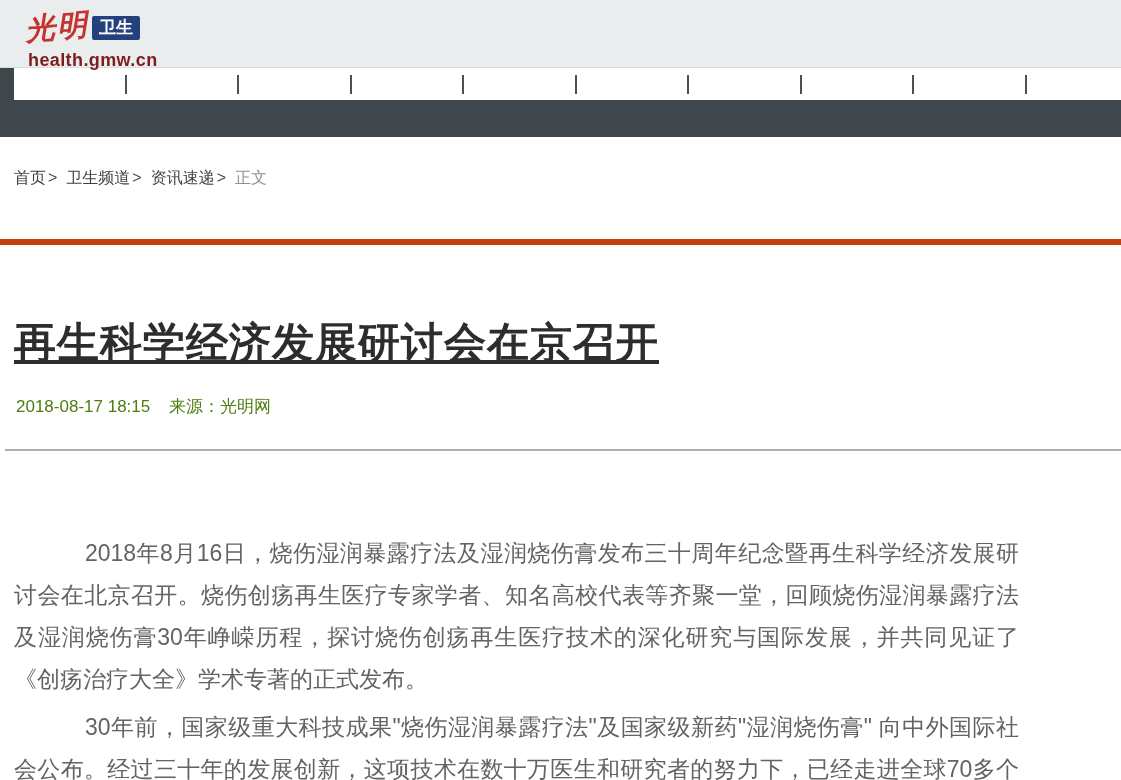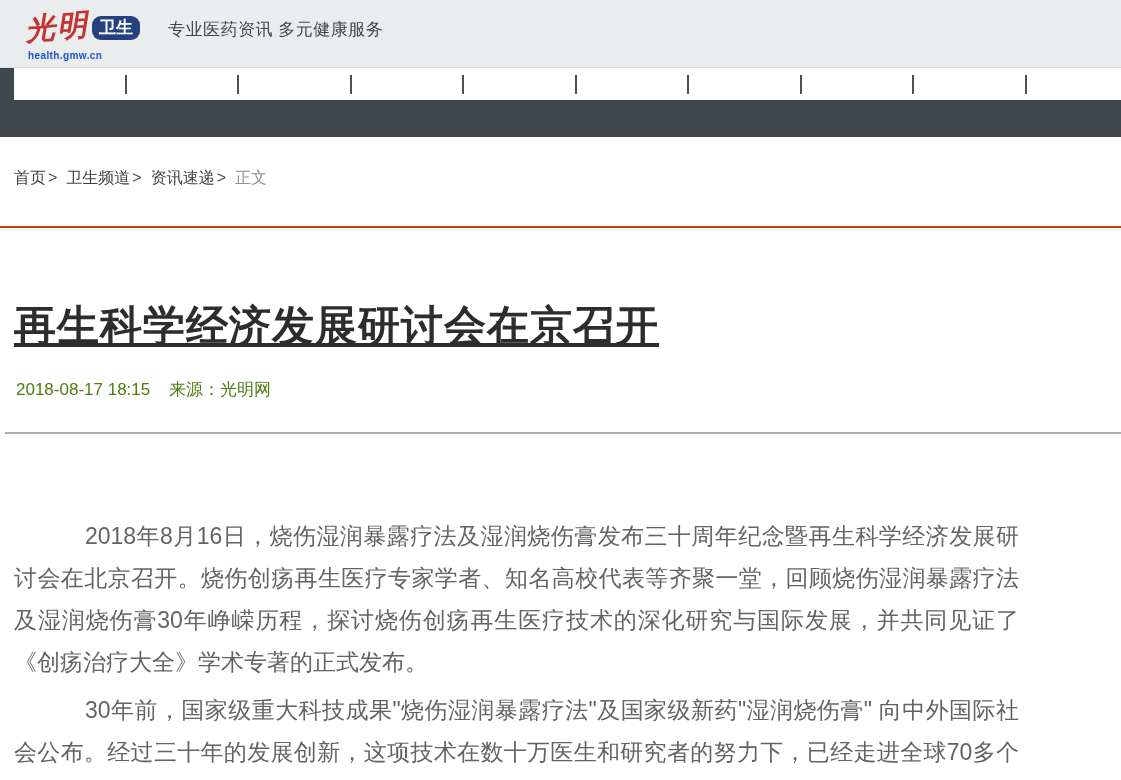--- a/index.html
+++ b/index.html
@@ -31,25 +31,25 @@
   }
   .logo-badge {
     display: inline-block;
     background: #24417d;
     color: #ffffff;
     font-size: 17px;
     font-weight: bold;
     line-height: 1;
     padding: 3px 7px 4px 7px;
     margin-left: 3px;
-    border-radius: 9px;
+    border-radius: 2px;
   }
   .logo-domain {
-    color: #1d4ed8;
-    font-size: 10px;
+    color: #7f1d1d;
+    font-size: 18px;
     font-weight: bold;
     letter-spacing: 0.4px;
     margin: 2px 0 0 3px;
   }
   .tagline {
     font-size: 17px;
     color: #42464c;
     margin: 11px 0 0 28px;
     letter-spacing: 0.5px;
   }
@@ -75,24 +75,24 @@
   }
   .nav-sep {
     flex: none;
     width: 2px;
     height: 19px;
     background: #4b5156;
   }
 
   
   .breadcrumb-row {
-    height: 91px;
+    height: 108px;
     background: #ffffff;
     padding: 31px 0 0 14px;
-    border-bottom: 2px solid #c2410c;
+    border-bottom: 6px solid #c2410c;
     font-size: 16px;
     line-height: 19px;
   }
   .crumb { color: #3f3f3f; cursor: pointer; }
   .crumb.current { color: #909090; cursor: default; }
   .crumb-sep { color: #4a4a4a; margin: 0 9px 0 2px; }
 
   
   .article-title {
     margin: 74px 0 0 14px;
@@ -130,21 +130,20 @@
 <body>
 
 <div class="header">
   <div class="logo">
     <div class="logo-row">
       <span class="logo-script">光明</span>
       <span class="logo-badge">卫生</span>
     </div>
     <div class="logo-domain">health.gmw.cn</div>
   </div>
-  <div class="tagline">专业医药资讯 多元健康服务</div>
 </div>
 
 <div class="nav">
   <div class="nav-strip" id="nav-strip">
       <div class="nav-slot"></div>
       <div class="nav-sep"></div>
       <div class="nav-slot"></div>
       <div class="nav-sep"></div>
       <div class="nav-slot"></div>
       <div class="nav-sep"></div>

